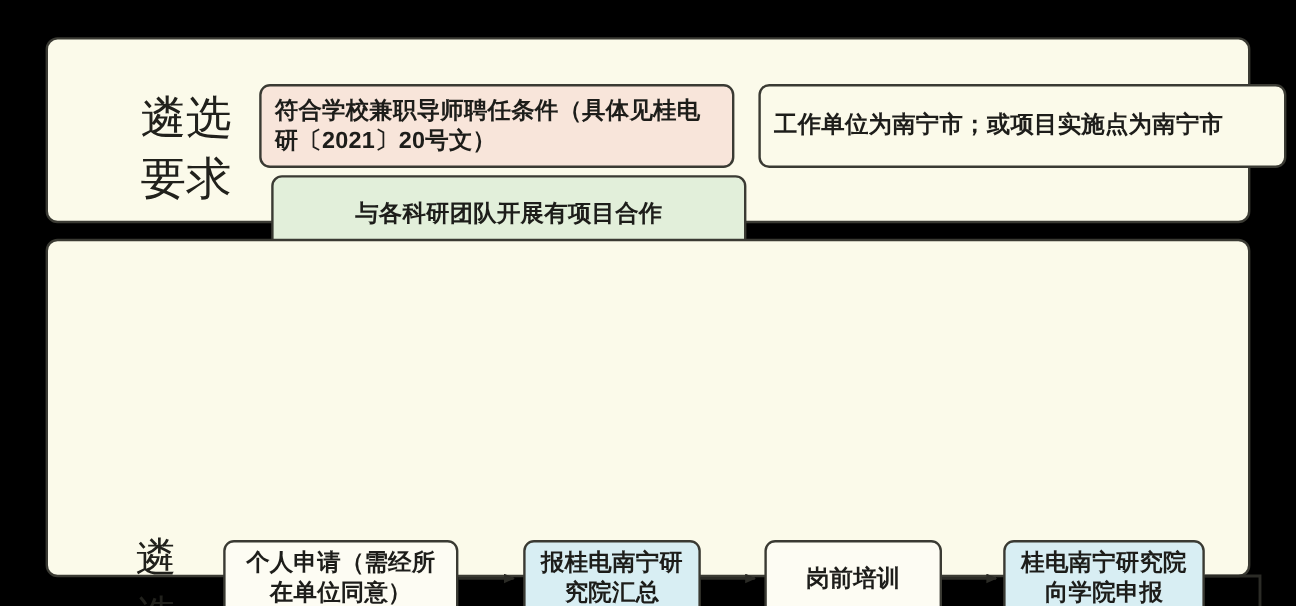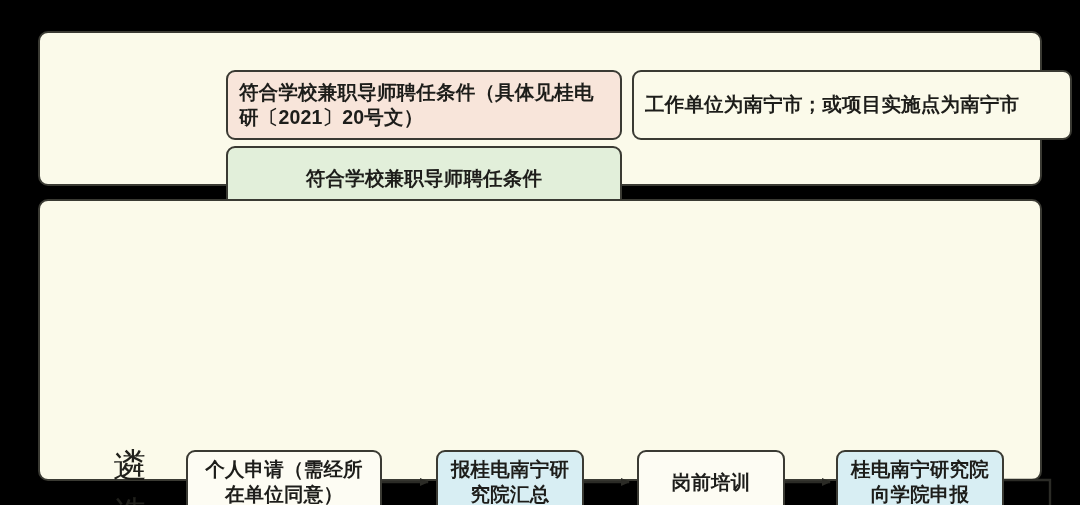--- a/index.html
+++ b/index.html
@@ -80,21 +80,21 @@
     display: flex;
     align-items: center;
     font-weight: bold;
     font-size: 19.5px;
     line-height: 1.30;
     color: #1d1d1a;
     padding: 6px 11px;
     letter-spacing: 0.2px;
   }
   #req-card-0 {
-    left: 186px; top: 37px;
+    left: 176px; top: 37px;
     width: 396px; height: 70px;
     background: #f8e5da;
   }
   #req-card-1 {
     left: 592px; top: 37px;
     width: 440px; height: 70px;
     background: #fbfaea;
   }
   #req-card-2 {
     left: 186px; top: 113px;
@@ -145,26 +145,28 @@
     pointer-events: none;
   }
 </style>
 </head>
 <body>
 
 <div class="stage">
 
   <div class="panel" id="panel-requirements">
 
+    <div class="side-label" id="requirements-side-label">遴选
+要求</div>
 
     <div class="req-card" id="req-card-0">符合学校兼职导师聘任条件（具体见桂电研〔2021〕20号文）</div>
 
     <div class="req-card" id="req-card-1">工作单位为南宁市；或项目实施点为南宁市</div>
 
-    <div class="req-card" id="req-card-2">符合学校兼职导师聘任条件</div>
+    <div class="req-card" id="req-card-2">与各科研团队开展有项目合作</div>
 
   </div>
 
   <div class="panel" id="panel-process">
 
     <div class="side-label" id="process-side-label">遴
 选
 方
 式</div>
 

